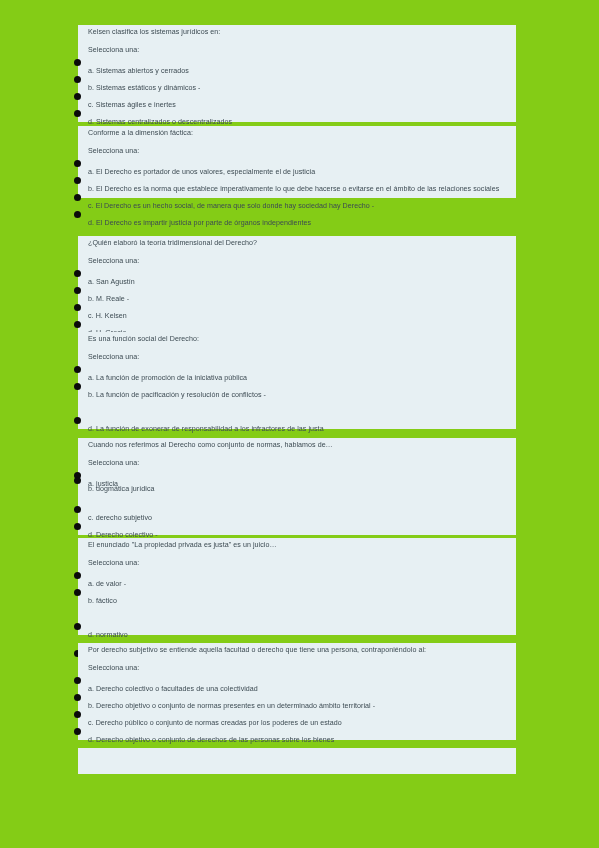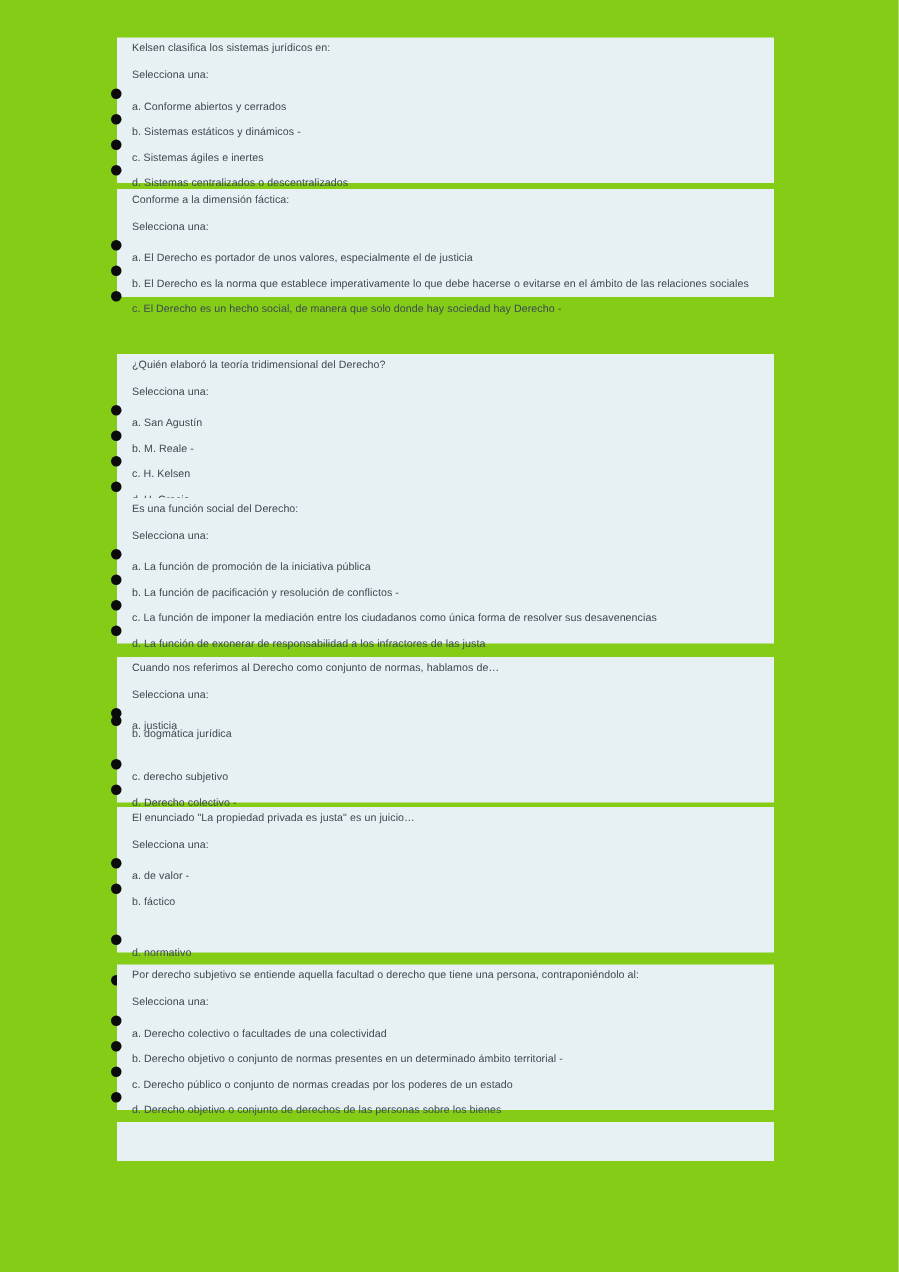--- a/index.html
+++ b/index.html
@@ -92,21 +92,21 @@
 </style>
 </head>
 <body>
 
 <div id="quiz-sheet">
     <div class="question-block" style="top: 25px; height: 97px;">
       <div class="question-stem">Kelsen clasifica los sistemas jurídicos en:</div>
       <div class="select-one">Selecciona una:</div>
       <div class="answer-row" style="top: 35px;">
         <span class="answer-bullet"></span>
-        <span class="answer-text">a. Conforme abiertos y cerrados</span>
+        <span class="answer-text">a. Sistemas abiertos y cerrados</span>
       </div>
       <div class="answer-row" style="top: 52px;">
         <span class="answer-bullet"></span>
         <span class="answer-text">b. Sistemas estáticos y dinámicos -</span>
       </div>
       <div class="answer-row" style="top: 69px;">
         <span class="answer-bullet"></span>
         <span class="answer-text">c. Sistemas ágiles e inertes</span>
       </div>
       <div class="answer-row" style="top: 86px;">
@@ -122,20 +122,24 @@
         <span class="answer-text">a. El Derecho es portador de unos valores, especialmente el de justicia</span>
       </div>
       <div class="answer-row" style="top: 52px;">
         <span class="answer-bullet"></span>
         <span class="answer-text">b. El Derecho es la norma que establece imperativamente lo que debe hacerse o evitarse en el ámbito de las relaciones sociales</span>
       </div>
       <div class="answer-row" style="top: 69px;">
         <span class="answer-bullet"></span>
         <span class="answer-text">c. El Derecho es un hecho social, de manera que solo donde hay sociedad hay Derecho -</span>
       </div>
+      <div class="answer-row" style="top: 86px;">
+        <span class="answer-bullet"></span>
+        <span class="answer-text">d. El Derecho es impartir justicia por parte de órganos independientes</span>
+      </div>
     </div>
     <div class="question-block" style="top: 236px; height: 97px;">
       <div class="question-stem">¿Quién elaboró la teoría tridimensional del Derecho?</div>
       <div class="select-one">Selecciona una:</div>
       <div class="answer-row" style="top: 35px;">
         <span class="answer-bullet"></span>
         <span class="answer-text">a. San Agustín</span>
       </div>
       <div class="answer-row" style="top: 52px;">
         <span class="answer-bullet"></span>
@@ -154,24 +158,20 @@
       <div class="question-stem">Es una función social del Derecho:</div>
       <div class="select-one">Selecciona una:</div>
       <div class="answer-row" style="top: 35px;">
         <span class="answer-bullet"></span>
         <span class="answer-text">a. La función de promoción de la iniciativa pública</span>
       </div>
       <div class="answer-row" style="top: 52px;">
         <span class="answer-bullet"></span>
         <span class="answer-text">b. La función de pacificación y resolución de conflictos -</span>
       </div>
-      <div class="answer-row" style="top: 69px;">
-        <span class="answer-bullet"></span>
-        <span class="answer-text">c. La función de imponer la mediación entre los ciudadanos como única forma de resolver sus desavenencias</span>
-      </div>
       <div class="answer-row" style="top: 86px;">
         <span class="answer-bullet"></span>
         <span class="answer-text">d. La función de exonerar de responsabilidad a los infractores de las justa</span>
       </div>
     </div>
     <div class="question-block" style="top: 438px; height: 97px;">
       <div class="question-stem">Cuando nos referimos al Derecho como conjunto de normas, hablamos de…</div>
       <div class="select-one">Selecciona una:</div>
       <div class="answer-row" style="top: 35px;">
         <span class="answer-bullet"></span>

